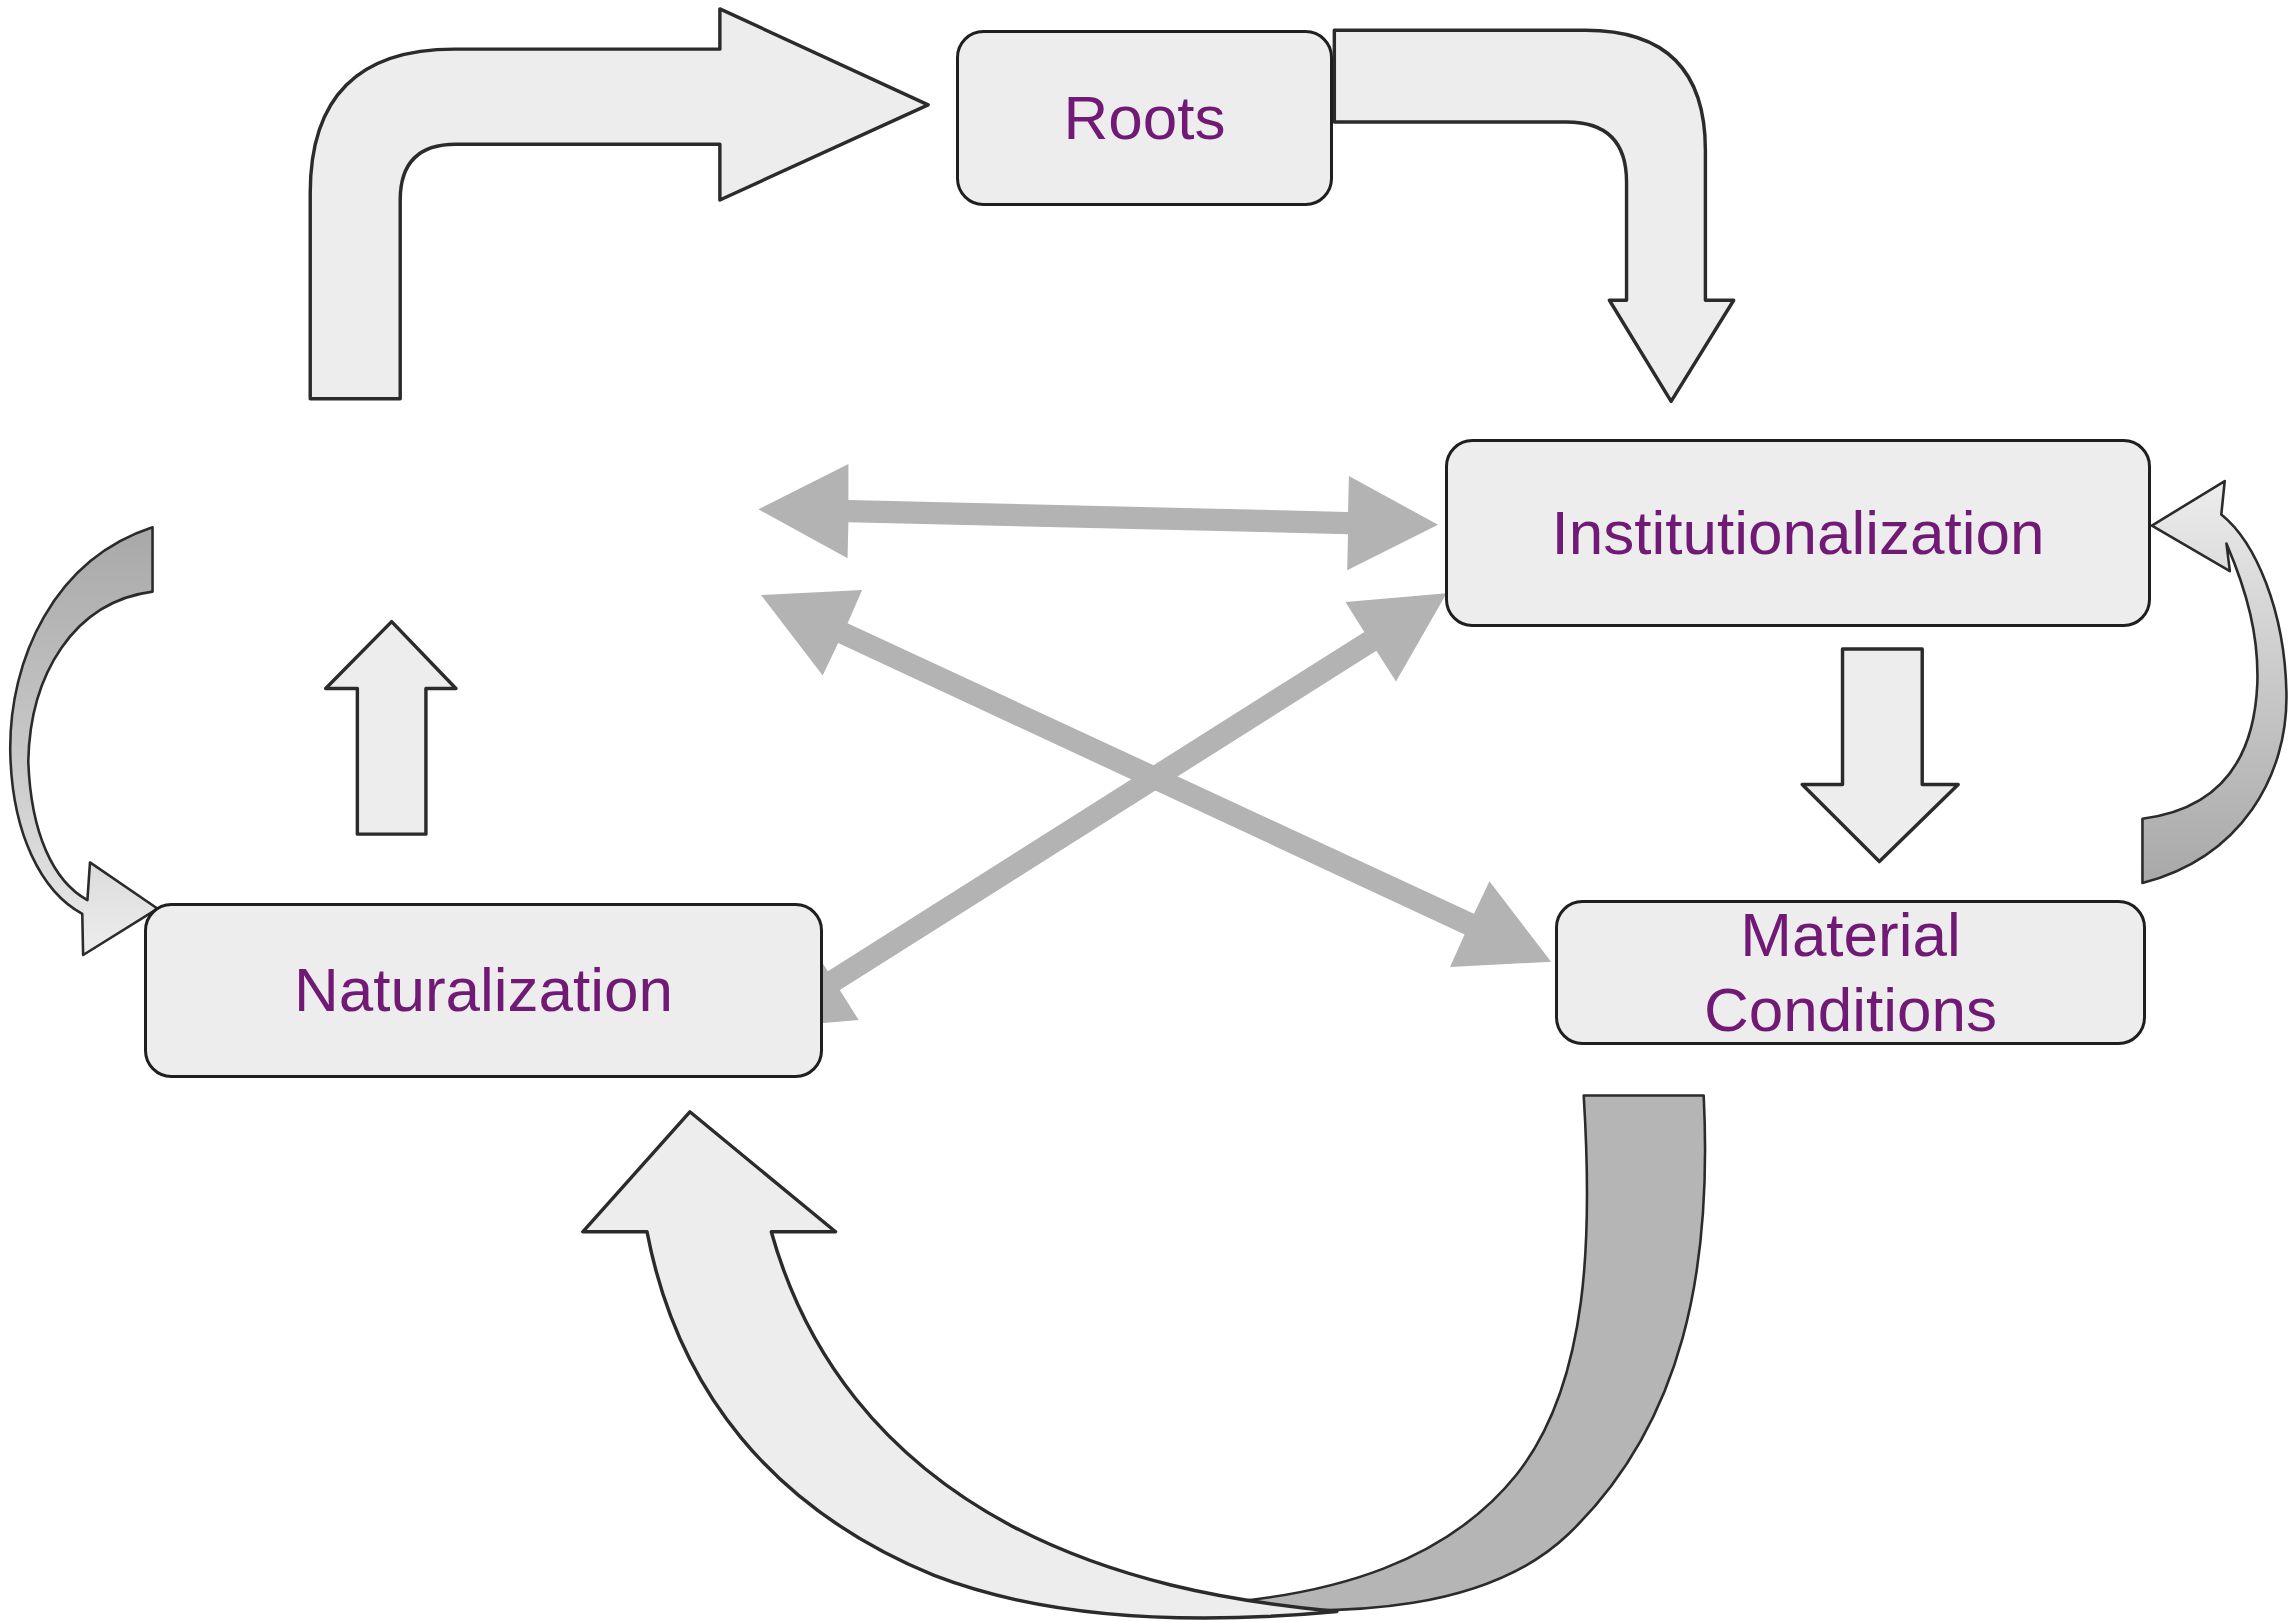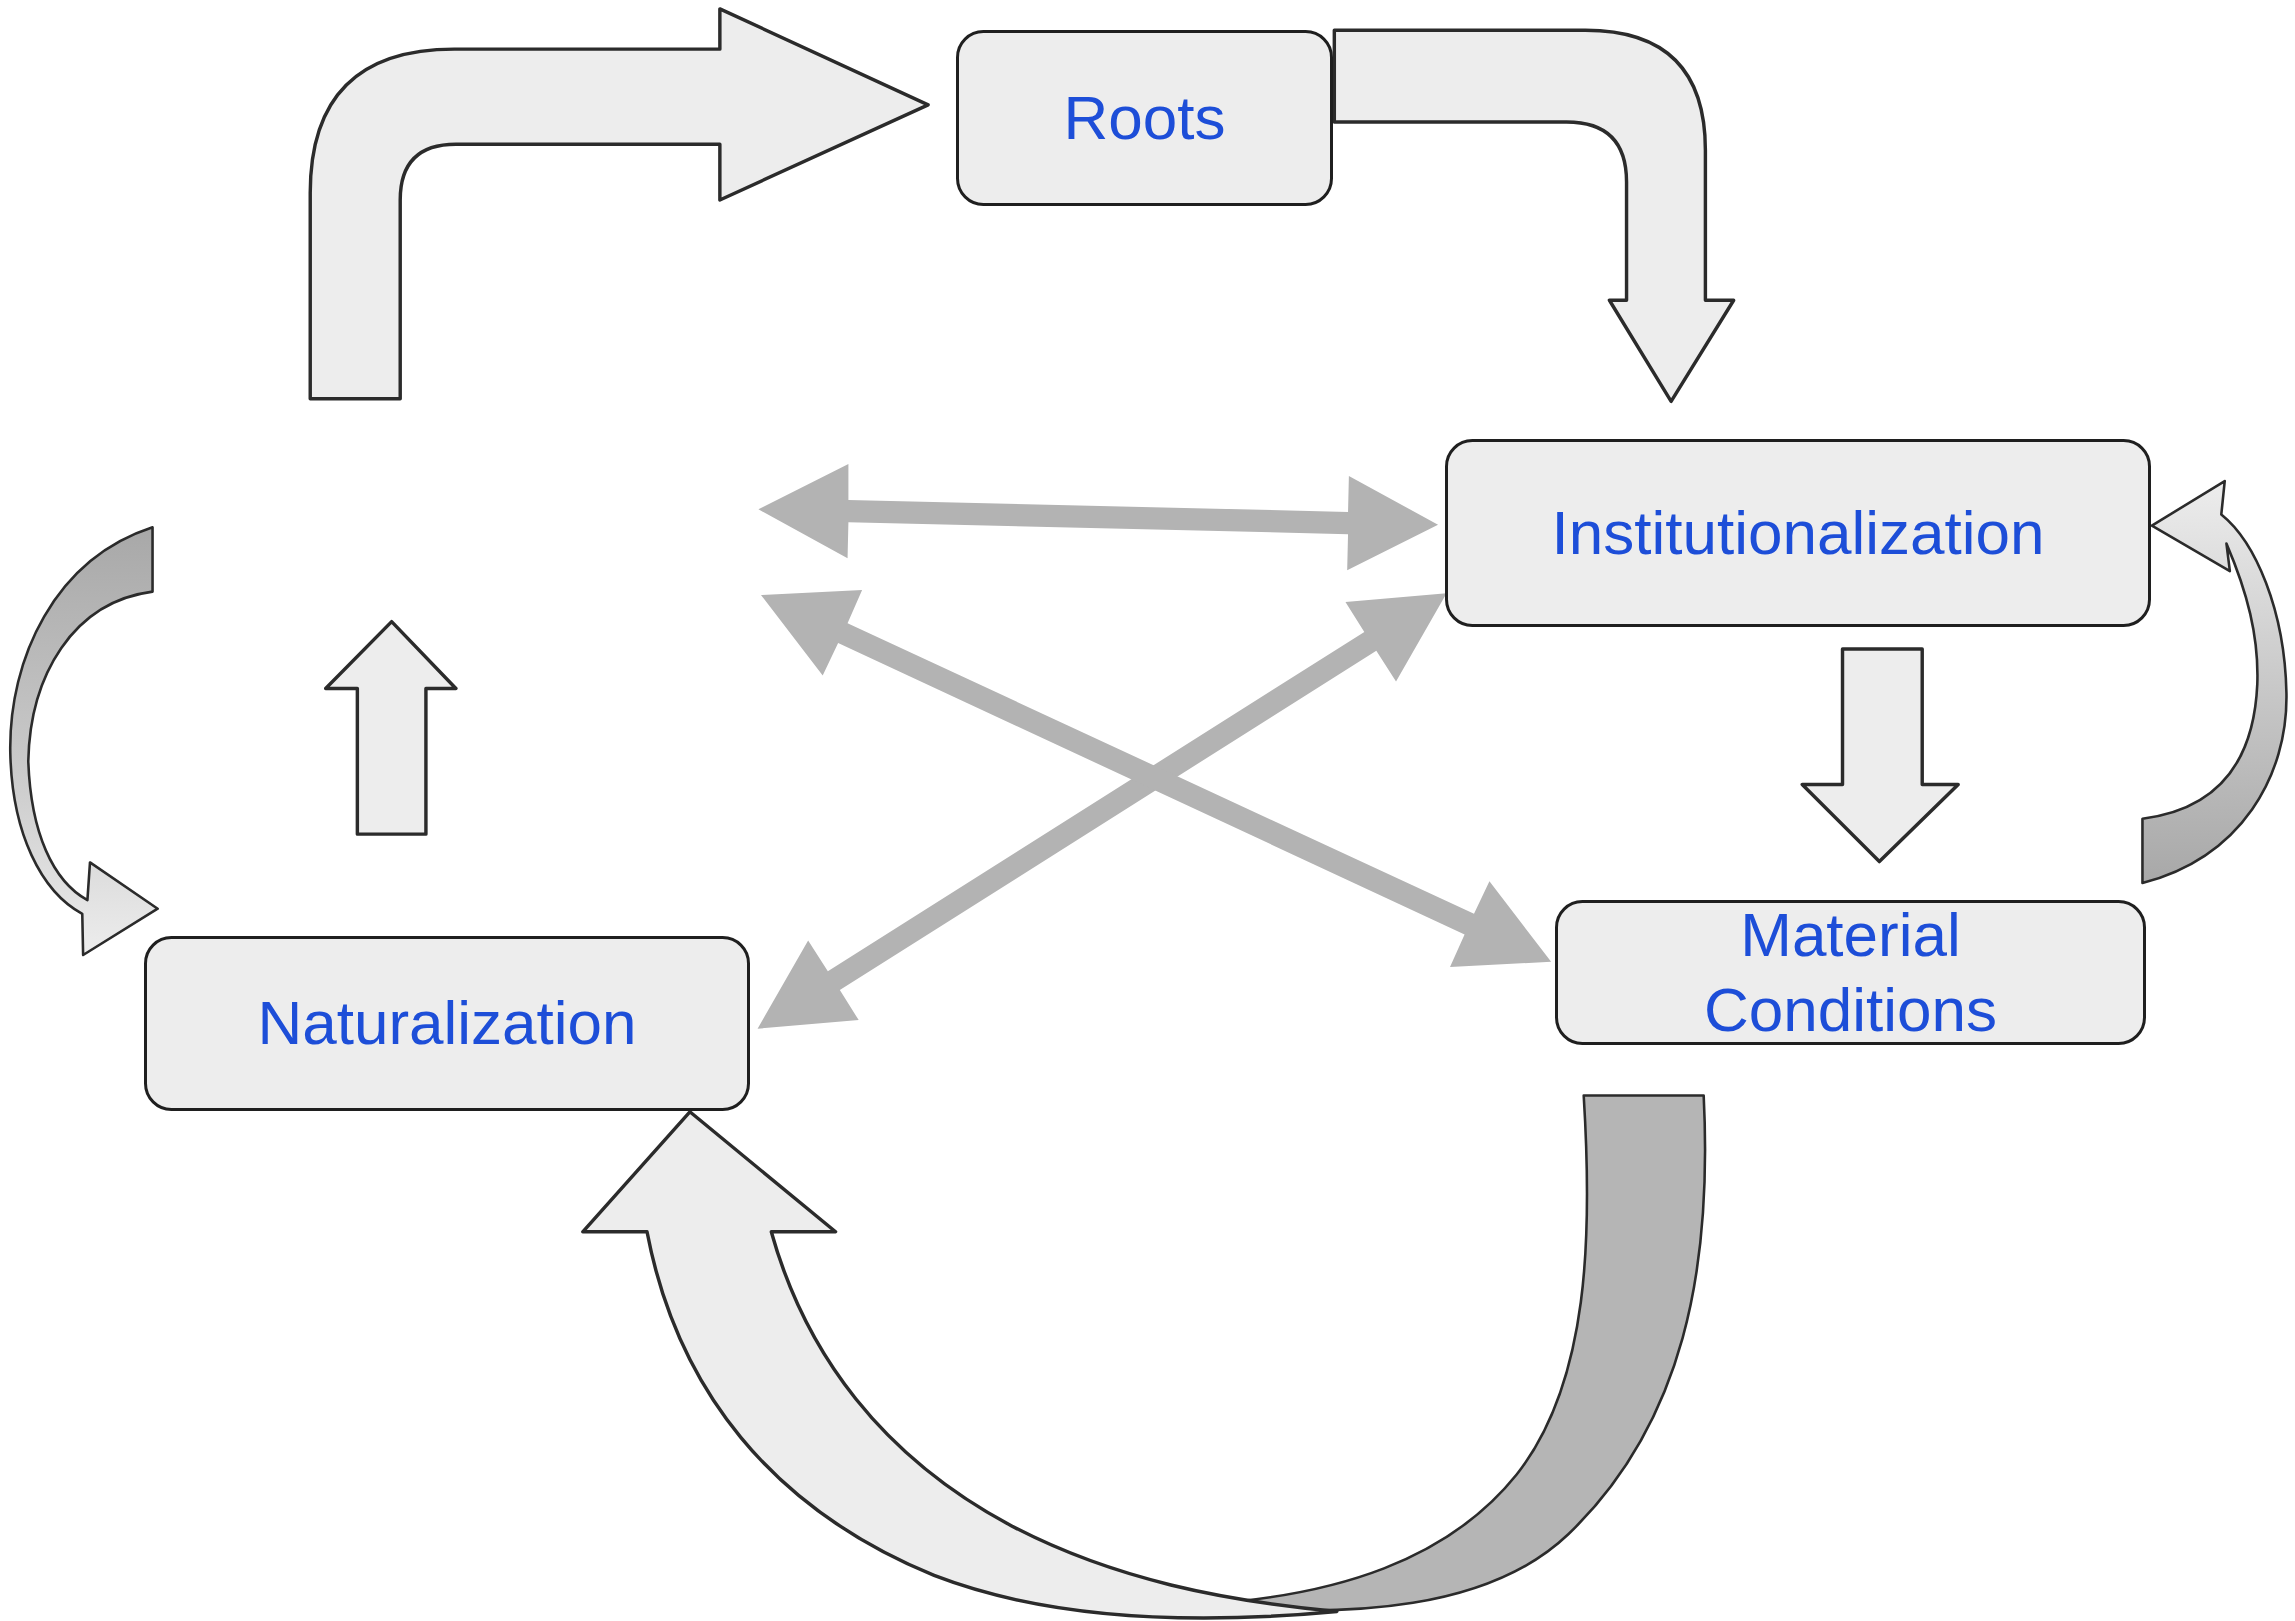--- a/index.html
+++ b/index.html
@@ -13,21 +13,21 @@
   .arrow-layer { position:absolute; left:0; top:0; width:2295px; height:1622px; }
   .node {
     position:absolute;
     box-sizing:border-box;
     background:#ededed;
     border:3.4px solid #1f1f1f;
     border-radius:27.4px;
     display:flex; align-items:center; justify-content:center;
     text-align:center;
     font-size:62px; line-height:1.2;
-    color:#1d4ed8;
+    color:#701a75;
     white-space:pre-line;
   }
   .blk   { fill:#ededed; stroke:#2b2b2b; stroke-width:4; stroke-linejoin:round; }
   .gray  { fill:#b3b3b3; stroke:none; }
   .darkband { fill:#b5b5b5; stroke:#2b2b2b; stroke-width:3; stroke-linejoin:round; }
 </style>
 </head>
 <body>
 
 <div class="canvas">
@@ -94,19 +94,19 @@
     <polygon class="gray" points="884,1200 1002,1190 980,1155 1606,759 1629,795 1688,692 1570,702 1592,737 966,1133 943,1097"></polygon>
 
     <polygon class="gray" points="888,694 960,788 978,750 1709,1090 1692,1128 1810,1122 1738,1028 1720,1066 989,727 1006,688"></polygon>
   </svg>
 
   <div class="node" style="left:956px; top:30px;  width:377px; height:176px;">Roots</div>
 
 
   <div class="node" style="left:1445px; top:439px; width:706px; height:188px;">Institutionalization</div>
 
-  <div class="node" style="left:144px;  top:936px; width:606px; height:175px;">Naturalization</div>
+  <div class="node" style="left:144px;  top:903px; width:679px; height:175px;">Naturalization</div>
 
   <div class="node" style="left:1555px; top:900px; width:591px; height:145px;">Material
 Conditions</div>
 
 </div>
 
 
 </body></html>

